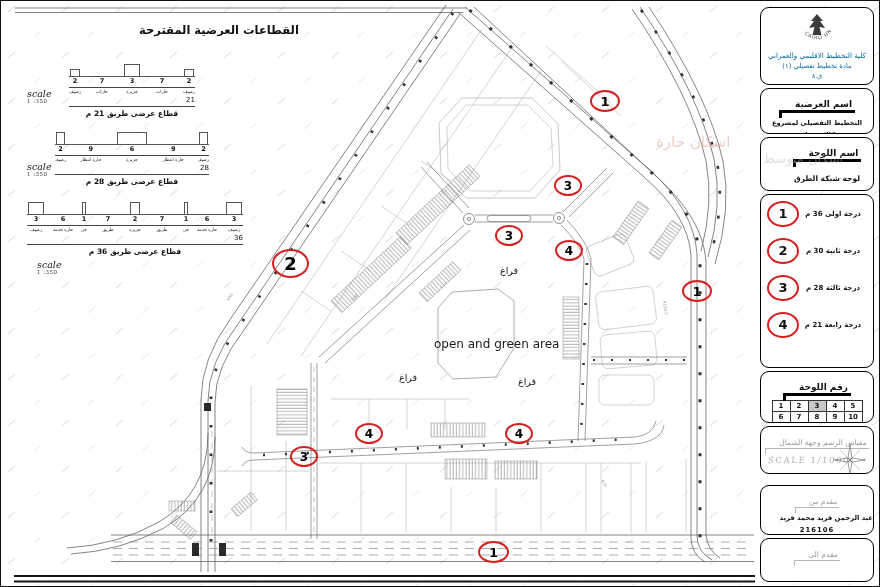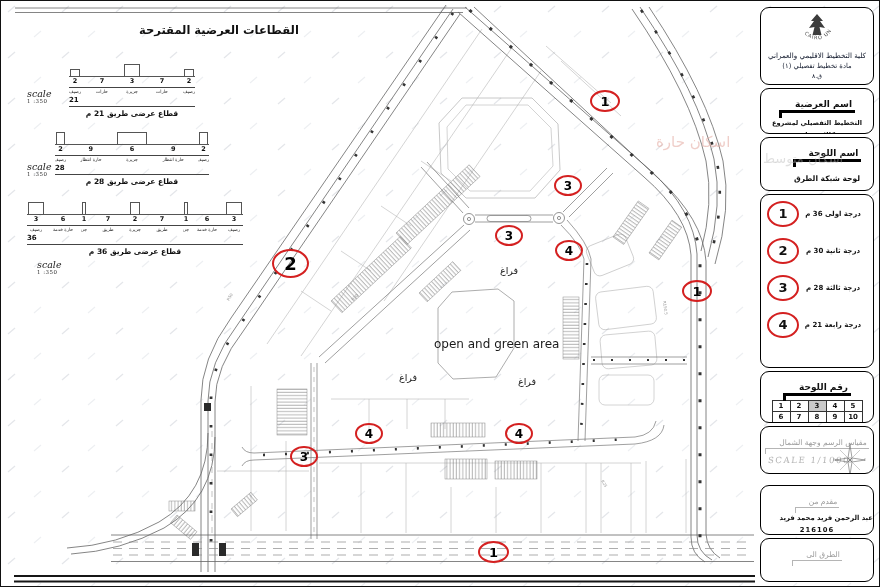--- a/index.html
+++ b/index.html
@@ -10,21 +10,21 @@
   .sec-panel{position:absolute;left:18px;top:16px;width:300px;height:270px;}
   .sec-title{position:absolute;left:120px;top:6px;font-size:11.5px;font-weight:800;direction:rtl;}
   .section{position:absolute;}
   .segrow{display:flex;}
   .seg{box-sizing:border-box;}
   .prof{position:relative;height:15px;border-bottom:1px solid #555;}
   .prof.up6::before{content:'';position:absolute;left:1px;right:1px;bottom:0;height:6px;border:0.8px solid #555;border-bottom:none;}
   .prof.up11::before{content:'';position:absolute;left:1px;right:1px;bottom:0;height:11px;border:0.8px solid #555;border-bottom:none;}
   .dim{height:10px;line-height:9px;border-bottom:1px solid #444;font-size:6.5px;font-weight:700;text-align:center;}
   .lbl{height:7px;font-size:4.5px;line-height:7px;text-align:center;direction:rtl;color:#222;overflow:hidden;white-space:nowrap;}
-  .total{height:10px;line-height:9px;border-bottom:1px solid #444;font-size:7px;font-weight:700;text-align:left;margin-top:1px;}
+  .total{height:10px;line-height:9px;border-bottom:1px solid #444;font-size:7px;font-weight:400;text-align:right;margin-top:1px;}
   .caption{margin-top:2px;text-align:center;font-size:7.5px;font-weight:800;direction:rtl;}
   .scalenote{position:absolute;font-family:"DejaVu Serif",serif;font-style:italic;font-size:9.5px;color:#222;line-height:1;}
   .scalenote small{display:block;font-size:5.5px;font-style:normal;color:#333;letter-spacing:.5px;}
   
   .mk{position:absolute;border:2.2px solid #d42020;border-radius:50%;display:flex;align-items:center;
       justify-content:center;font-weight:800;color:#000;background:transparent;box-sizing:border-box;}
   .planlabel{position:absolute;color:#1a1a1a;}
   .wm{position:absolute;font-size:15px;letter-spacing:2px;direction:rtl;pointer-events:none;z-index:30;}
   
   .sidebar{position:absolute;left:757px;top:0;width:121px;height:587px;}
@@ -32,21 +32,21 @@
         box-sizing:border-box;overflow:hidden;}
   .hdr-row{text-align:center;margin-top:3px;}
   .hdr{display:inline-block;position:relative;font-weight:800;font-size:9px;direction:rtl;
        border-bottom:3px solid #000;padding:0 3px 1px 16px;}
   .hdr::after{content:'';position:absolute;left:0;top:100%;width:3px;height:8px;background:#000;}
   .hdr.en{direction:ltr;font-size:12px;padding:0 16px 1px 4px;}
   .hdr.en::after{left:0;}
   .hdr-light{display:inline-block;position:relative;font-size:7.5px;color:#9a9a9a;direction:rtl;
              border-bottom:1px solid #b5b5b5;padding:0 2px 1px 14px;}
   .hdr-light::after{content:'';position:absolute;left:0;top:100%;width:1px;height:6px;background:#b5b5b5;}
-  .logo-lines{margin-top:2px;text-align:center;direction:rtl;color:#0f172a;}
+  .logo-lines{margin-top:2px;text-align:center;direction:rtl;color:#0369a1;}
   .logo-lines .l1{font-size:7.2px;}
   .logo-lines .l2{font-size:6.8px;margin-top:2px;}
   .logo-lines .l3{font-size:6px;margin-top:2px;}
   .proj-text{margin-top:5px;text-align:center;direction:rtl;font-weight:800;font-size:6.6px;line-height:1.8;}
   .sheetname{margin-top:12px;text-align:center;direction:rtl;font-weight:800;font-size:7.5px;}
   .keyrow{display:flex;align-items:center;height:37px;padding:0 6px;}
   .keyrow .mkk{width:28px;height:22px;border:2.2px solid #d42020;border-radius:50%;display:flex;flex:0 0 auto;
                align-items:center;justify-content:center;font-weight:800;font-size:13px;}
   .keyrow .ktxt{flex:1;text-align:center;direction:rtl;font-weight:800;font-size:7px;}
   table.grid{border-collapse:collapse;margin:4px auto 0;}
@@ -495,17 +495,17 @@
       </svg>
     </div>
 
     <div class="sbox" style="top:484px;height:50px;">
       <div class="hdr-row"><span class="hdr-light">مقدم من</span></div>
       <div class="fromname">عبد الرحمن فريد محمد فريد</div>
       <div class="fromid">216106</div>
     </div>
 
     <div class="sbox" style="top:537px;height:44px;">
-      <div class="hdr-row"><span class="hdr-light">الطرق الى</span></div>
+      <div class="hdr-row"><span class="hdr-light">مقدم الى</span></div>
     </div>
 
   </div>
 </div>
 
 </body></html>

